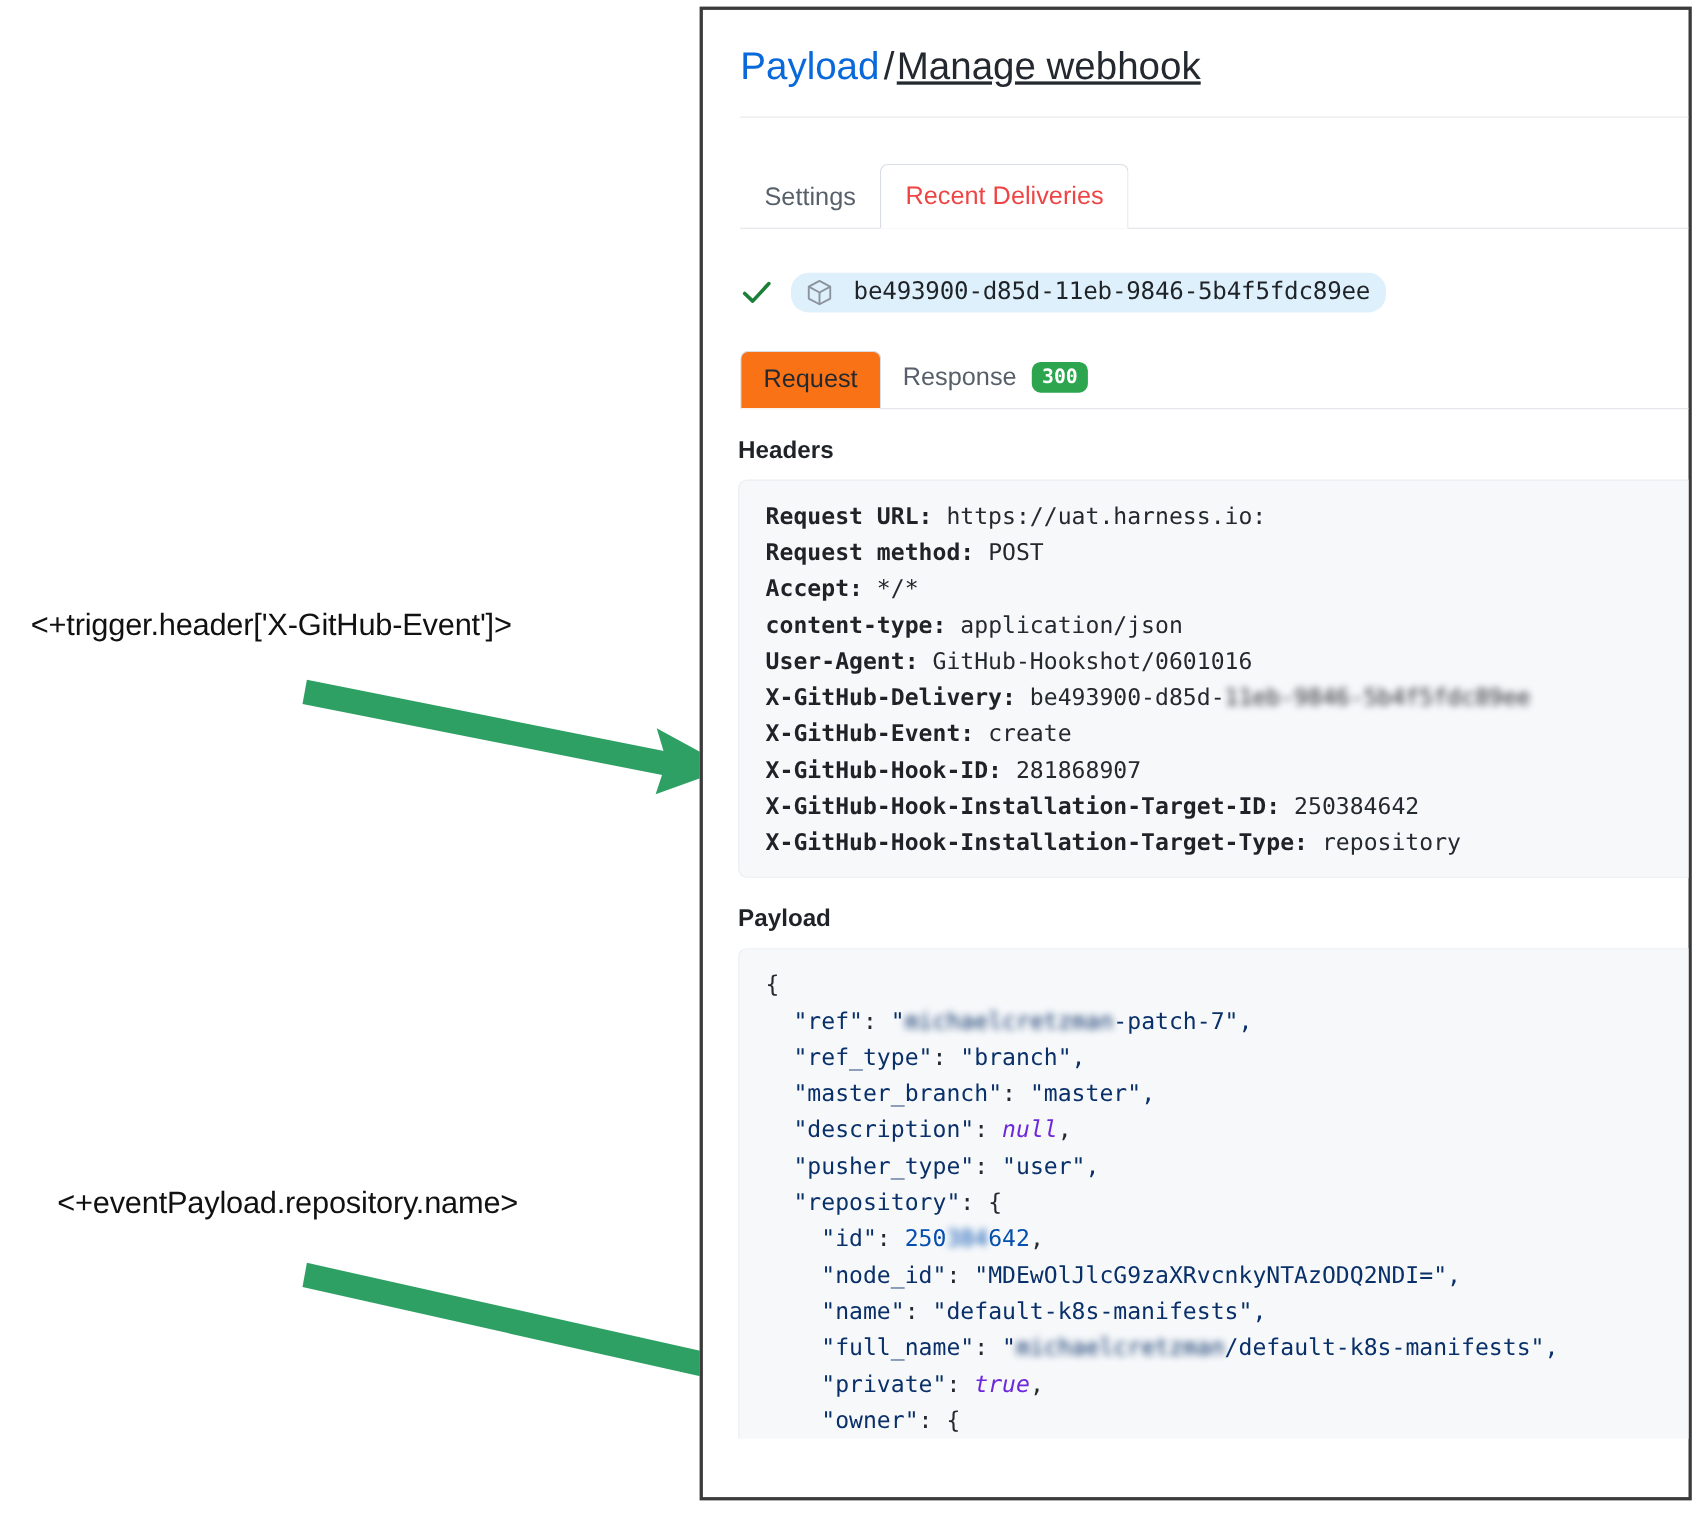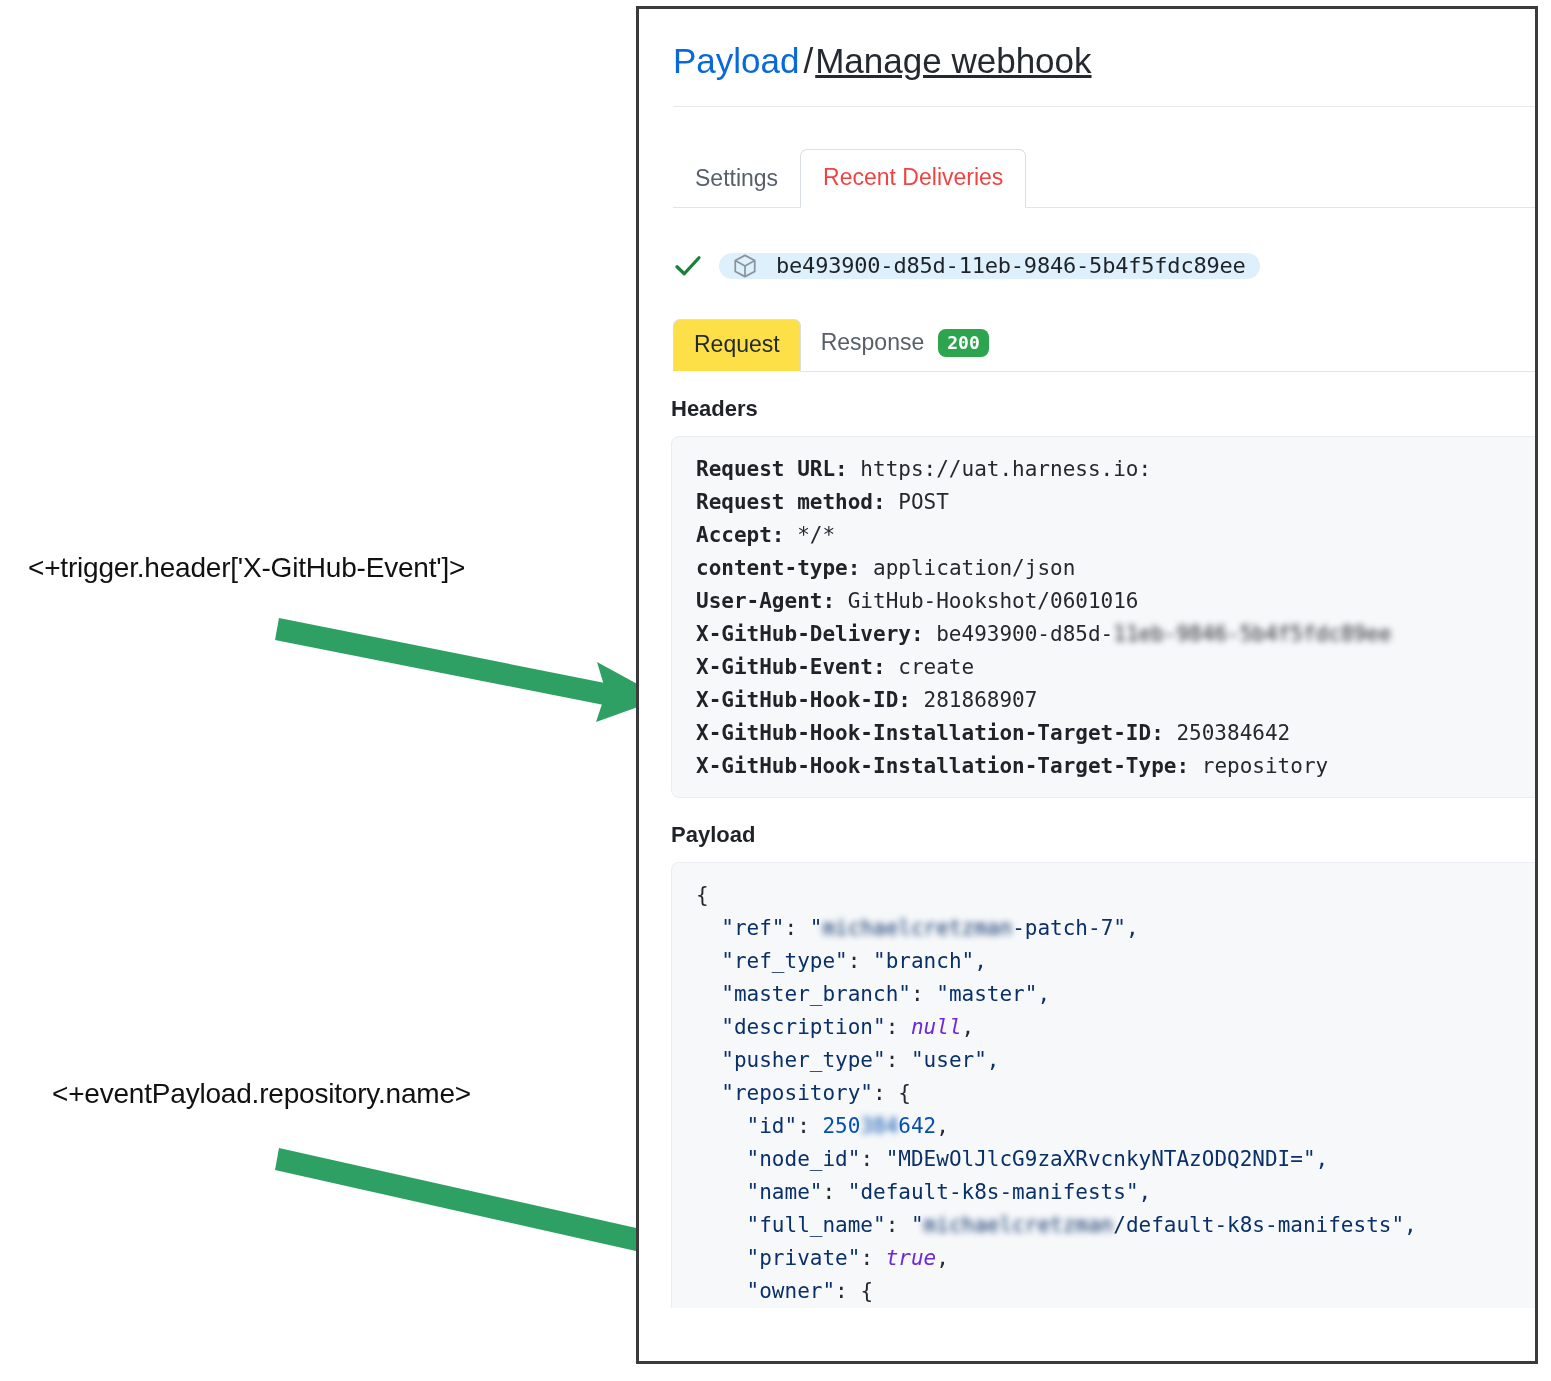--- a/index.html
+++ b/index.html
@@ -84,21 +84,21 @@
     display: flex; align-items: center;
     margin: 36px 0 0 34px;
     height: 44px;
   }
   .check-icon { width: 30px; height: 30px; margin-right: 16px; flex: none; }
   .delivery-pill {
     display: flex; align-items: center;
     background: #ddf0fb;
     border-radius: 16px;
     padding: 7px 14px 7px 13px;
-    height: 26px;
+    height: 36px;
   }
   .cube-icon { width: 26px; height: 26px; margin-right: 18px; flex: none; }
   .delivery-id {
     font-family: "DejaVu Sans Mono", monospace;
     font-size: 22px;
     color: #1f2328;
     letter-spacing: -0.2px;
     white-space: nowrap;
   }
 
@@ -115,21 +115,21 @@
   }
   .subtab {
     position: relative; z-index: 2;
     font-size: 23px; color: #57606a;
     padding: 13px 20px 15px 20px;
     line-height: 1;
     display: flex; align-items: center;
   }
   .subtab.active {
     color: #24292f;
-    background: #fde047;
+    background: #f97316;
     border: 1px solid #d8dee4;
     border-bottom: 1px solid #ffffff;
     border-radius: 7px 7px 0 0;
   }
   .status-badge {
     display: inline-block;
     background: #2da44e; color: #ffffff;
     font-family: "DejaVu Sans Mono", monospace;
     font-size: 18px; font-weight: 700;
     padding: 5px 9px 5px 9px;
@@ -216,21 +216,21 @@
         </div>
       </div>
 
       <div class="subtabs-row">
         <div class="subtabs-underline"></div>
         <div class="subtab active">
           <span>Request</span>
         </div>
         <div class="subtab">
           <span>Response</span>
-          <span class="status-badge">200</span>
+          <span class="status-badge">300</span>
         </div>
       </div>
 
       <div class="section-title">Headers</div>
       <div class="code-box" id="headers-box"><div><span class="hk">Request URL:</span><span class="hv"> https://uat.harness.io:</span></div><div><span class="hk">Request method:</span><span class="hv"> POST</span></div><div><span class="hk">Accept:</span><span class="hv"> */*</span></div><div><span class="hk">content-type:</span><span class="hv"> application/json</span></div><div><span class="hk">User-Agent:</span><span class="hv"> GitHub-Hookshot/0601016</span></div><div><span class="hk">X-GitHub-Delivery:</span><span class="hv"> be493900-d85d-</span><span class="hv blur">11eb-9846-5b4f5fdc89ee</span></div><div><span class="hk">X-GitHub-Event:</span><span class="hv"> create</span></div><div><span class="hk">X-GitHub-Hook-ID:</span><span class="hv"> 281868907</span></div><div><span class="hk">X-GitHub-Hook-Installation-Target-ID:</span><span class="hv"> 250384642</span></div><div><span class="hk">X-GitHub-Hook-Installation-Target-Type:</span><span class="hv"> repository</span></div></div>
 
       <div class="section-title">Payload</div>
       <div class="code-box payload" id="payload-box"><div><span class="jpun">{</span></div><div><span>  </span><span class="jkey">"ref"</span><span class="jpun">: </span><span class="jstr">"</span><span class="jstr blur">michaelcretzman</span><span class="jstr">-patch-7",</span></div><div><span>  </span><span class="jkey">"ref_type"</span><span class="jpun">: </span><span class="jstr">"branch",</span></div><div><span>  </span><span class="jkey">"master_branch"</span><span class="jpun">: </span><span class="jstr">"master",</span></div><div><span>  </span><span class="jkey">"description"</span><span class="jpun">: </span><span class="jlit">null</span><span class="jpun">,</span></div><div><span>  </span><span class="jkey">"pusher_type"</span><span class="jpun">: </span><span class="jstr">"user",</span></div><div><span>  </span><span class="jkey">"repository"</span><span class="jpun">: {</span></div><div><span>    </span><span class="jkey">"id"</span><span class="jpun">: </span><span class="jnum">250</span><span class="jnum blur">384</span><span class="jnum">642</span><span class="jpun">,</span></div><div><span>    </span><span class="jkey">"node_id"</span><span class="jpun">: </span><span class="jstr">"MDEwOlJlcG9zaXRvcnkyNTAzODQ2NDI=",</span></div><div><span>    </span><span class="jkey">"name"</span><span class="jpun">: </span><span class="jstr">"default-k8s-manifests",</span></div><div><span>    </span><span class="jkey">"full_name"</span><span class="jpun">: </span><span class="jstr">"</span><span class="jstr blur">michaelcretzman</span><span class="jstr">/default-k8s-manifests",</span></div><div><span>    </span><span class="jkey">"private"</span><span class="jpun">: </span><span class="jlit">true</span><span class="jpun">,</span></div><div><span>    </span><span class="jkey">"owner"</span><span class="jpun">: {</span></div></div>
 
     </div>

